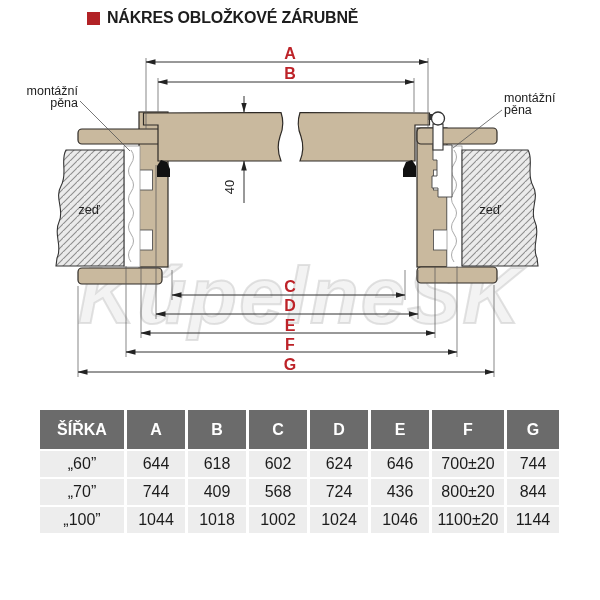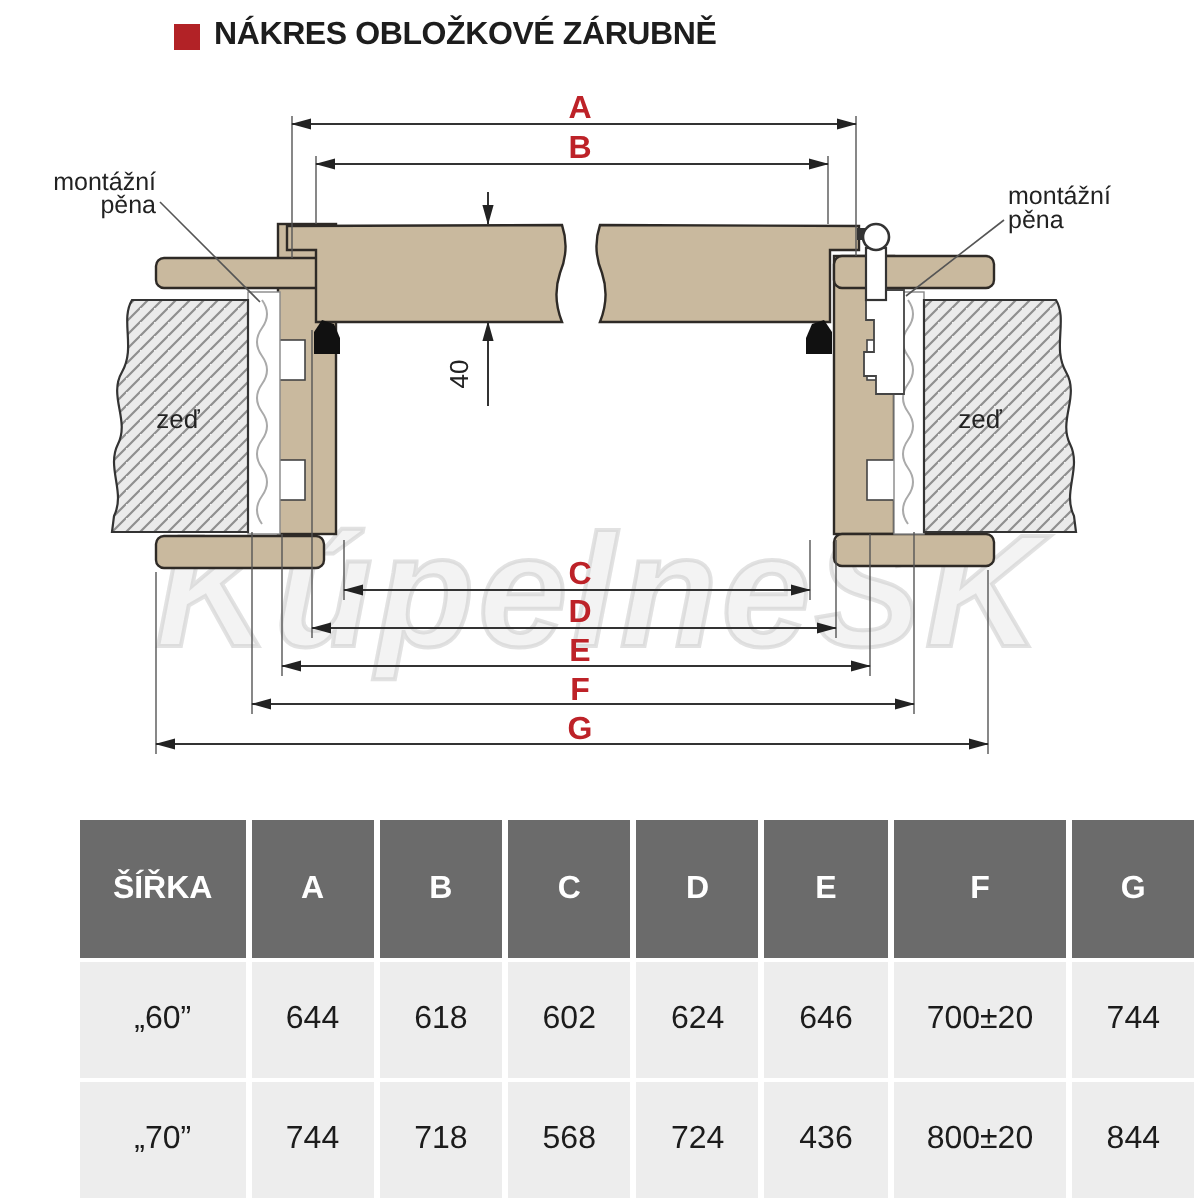--- a/index.html
+++ b/index.html
@@ -8,23 +8,23 @@
   .title-row{position:absolute;left:87px;top:9px;display:flex;align-items:center;gap:7px;}
   .title-sq{width:13px;height:13px;background:#b22226;flex:0 0 auto;}
   .title-text{font-size:16px;font-weight:bold;letter-spacing:-0.2px;color:#1d1d1d;white-space:nowrap;}
   .watermark{position:absolute;left:48px;top:250px;width:504px;text-align:center;
              font-style:italic;font-weight:bold;font-size:80px;letter-spacing:2px;
              color:rgba(228,228,228,0.45);-webkit-text-stroke:2px rgba(203,203,203,0.55);
              pointer-events:none;}
   svg.diagram{position:absolute;left:0;top:0;}
   .spec-table{position:absolute;left:37px;top:408px;border-collapse:separate;border-spacing:3px 2px;}
   .spec-table th{background:#6b6b6b;color:#fff;font-size:16px;font-weight:bold;
-                 height:39px;text-align:center;vertical-align:middle;padding:15px;}
+                 height:39px;text-align:center;vertical-align:middle;padding:0;}
   .spec-table td{background:#ededed;color:#1c1c1c;font-size:16px;height:26px;
-                 text-align:center;vertical-align:middle;padding:16px;}
+                 text-align:center;vertical-align:middle;padding:0;}
   .w1{width:84px}.w2{width:58px}.w3{width:72px}.w4{width:52px}
   text{font-family:"Liberation Sans",sans-serif;}
   .dimletter{fill:#bd2228;font-weight:bold;font-size:16px;}
   .lbl{fill:#222;font-size:12.5px;}
   .lbl13{fill:#222;font-size:13px;}
 </style>
 </head>
 <body>
 
 <div class="page">
@@ -151,23 +151,33 @@
         <td>618</td>
         <td>602</td>
         <td>624</td>
         <td>646</td>
         <td>700±20</td>
         <td>744</td>
       </tr>
       <tr>
         <td>„70”</td>
         <td>744</td>
-        <td>718</td>
+        <td>409</td>
         <td>568</td>
         <td>724</td>
         <td>436</td>
         <td>800±20</td>
         <td>844</td>
+      </tr>
+      <tr>
+        <td>„100”</td>
+        <td>1044</td>
+        <td>1018</td>
+        <td>1002</td>
+        <td>1024</td>
+        <td>1046</td>
+        <td>1100±20</td>
+        <td>1144</td>
       </tr>
     </tbody>
   </table>
 
 </div>
 
 </body></html>

